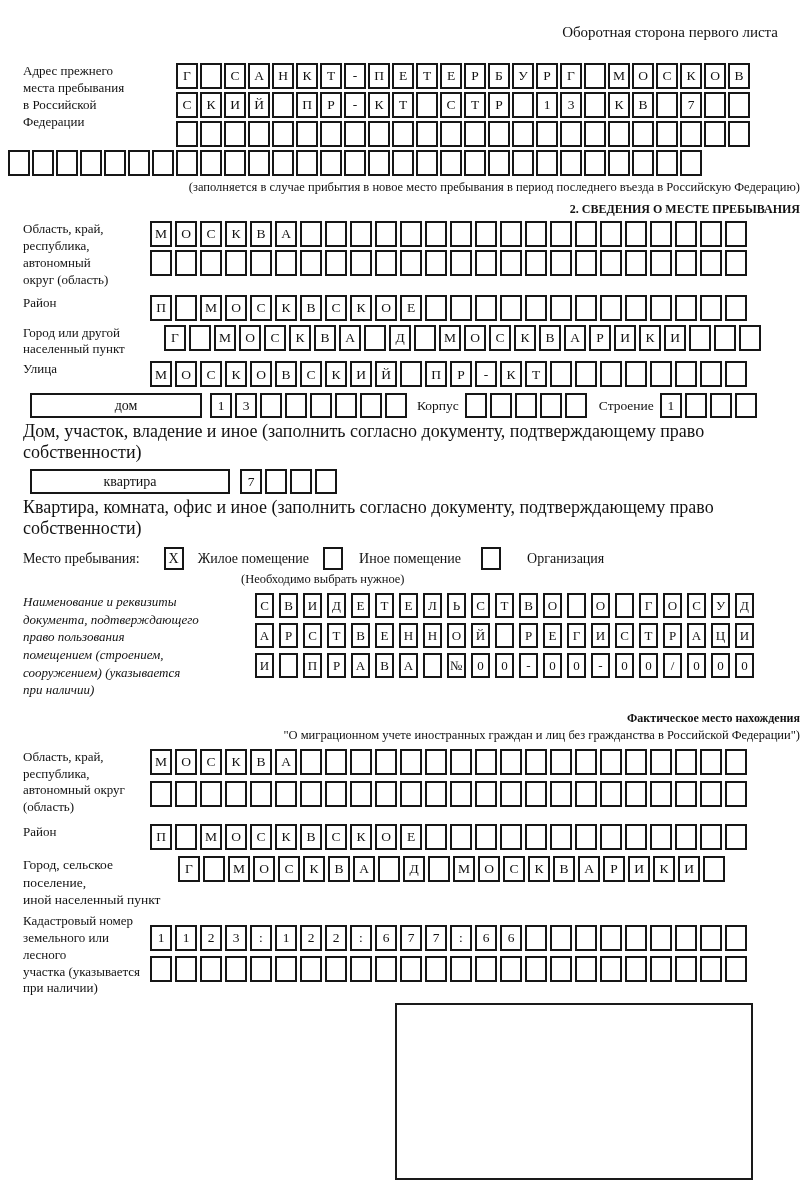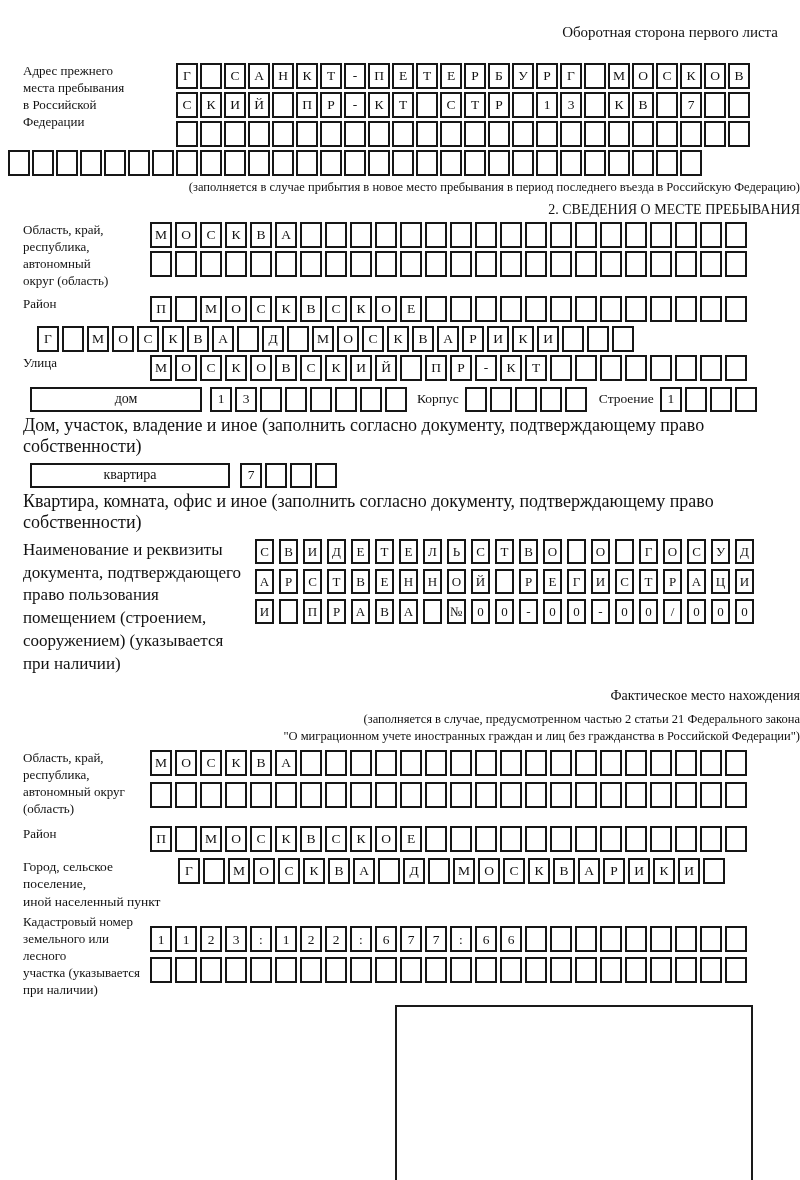--- a/index.html
+++ b/index.html
@@ -4,27 +4,27 @@
 <style>
   html,body{margin:0;padding:0;background:#ffffff;}
   body{width:800px;height:1180px;overflow:hidden;color:#111;
        font-family:"Liberation Serif", serif;}
   .page{position:relative;width:800px;height:995px;padding:24px 0 0 23px;box-sizing:border-box;border-radius:26px;}
 
   .hdr{width:755px;text-align:right;font-size:15px;}
 
   .fullcenter{margin-left:-23px;width:800px;text-align:right;}
   .note{font-size:12.5px;}
-  .sect-title{font-size:14px;font-weight:normal;}
+  .sect-title{font-size:12px;font-weight:bold;}
 
   .group{display:flex;align-items:flex-start;}
   .flabel{font-size:13px;line-height:1.3;white-space:pre-line;flex:0 0 auto;}
   .lab-addr{width:153px;}
   .lab-std{width:127px;}
-  .lab-doc{width:232px;font-size:17px;line-height:1.35;}
+  .lab-doc{width:232px;font-size:13px;line-height:1.35;font-style:italic;}
   .rows{display:flex;flex-direction:column;gap:3px;}
 
   .row{display:flex;gap:2px;}
   .row.g3{gap:3px;}
   .row.sp{gap:5px;}
   .cell{width:22px;height:26px;box-sizing:border-box;border:2px solid #161616;background:#fff;
         display:flex;align-items:center;justify-content:center;
         font-size:13.5px;line-height:1;}
   .sp .cell{width:19px;height:25px;font-size:13px;}
   .smallrow .cell{height:25px;}
@@ -264,20 +264,22 @@
         <div class="cell"></div>
         <div class="cell"></div>
         <div class="cell"></div>
         <div class="cell"></div>
         <div class="cell"></div>
         <div class="cell"></div>
       </div>
   </div>
 
   <div class="group mt4">
+    <div class="flabel lab-std">Город или другой
+населенный пункт</div>
     <div class="row g3 g-indent">
         <div class="cell">Г</div>
         <div class="cell"></div>
         <div class="cell">М</div>
         <div class="cell">О</div>
         <div class="cell">С</div>
         <div class="cell">К</div>
         <div class="cell">В</div>
         <div class="cell">А</div>
         <div class="cell"></div>
@@ -363,20 +365,30 @@
     <div class="widebox kvbox">квартира</div>
     <div class="row g3 smallrow" style="margin-left:10px">
         <div class="cell">7</div>
         <div class="cell"></div>
         <div class="cell"></div>
         <div class="cell"></div>
       </div>
   </div>
   <div class="leftnote">Квартира, комната, офис и иное (заполнить согласно документу, подтверждающему право собственности)</div>
 
+  <div class="mestorow">
+    <span style="margin-right:24px">Место пребывания:</span>
+    <div class="checkbox">X</div>
+    <span style="margin:0 14px">Жилое помещение</span>
+    <div class="checkbox"></div>
+    <span style="margin:0 20px 0 16px">Иное помещение</span>
+    <div class="checkbox"></div>
+    <span style="margin-left:26px">Организация</span>
+  </div>
+  <div class="note" style="margin-left:218px;margin-top:2px">(Необходимо выбрать нужное)</div>
 
   <div class="group mt6">
     <div class="flabel lab-doc">Наименование и реквизиты
 документа, подтверждающего
 право пользования
 помещением (строением,
 сооружением) (указывается
 при наличии)</div>
     <div class="rows" style="gap:5px">
       <div class="row sp">
@@ -445,21 +457,20 @@
           <div class="cell">0</div>
           <div class="cell">/</div>
           <div class="cell">0</div>
           <div class="cell">0</div>
           <div class="cell">0</div>
         </div>
     </div>
   </div>
 
   <div class="fullcenter sect-title mt12">Фактическое место нахождения</div>
-  <div class="fullcenter note mt8">(заполняется в случае, предусмотренном частью 2 статьи 21 Федерального закона</div>
   <div class="fullcenter note" style="margin-top:2px">"О миграционном учете иностранных граждан и лиц без гражданства в Российской Федерации")</div>
 
   <div class="group mt6">
     <div class="flabel lab-std">Область, край,
 республика,
 автономный округ
 (область)</div>
     <div class="rows" style="gap:6px">
       <div class="row g3">
           <div class="cell">М</div>

